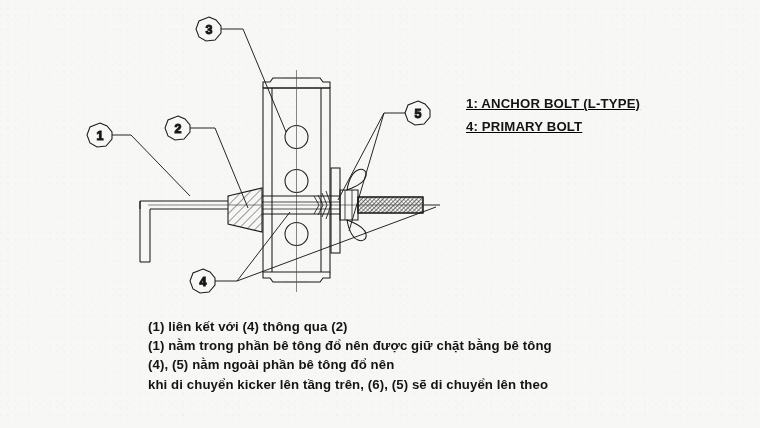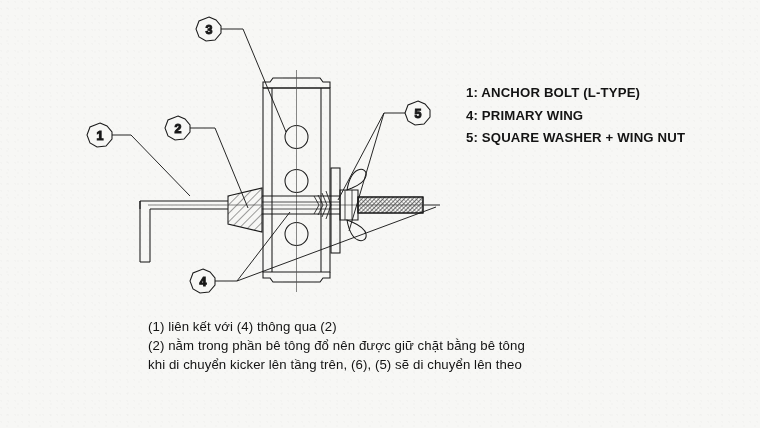--- a/index.html
+++ b/index.html
@@ -27,40 +27,41 @@
   #drawing {
     position: absolute;
     left: 0;
     top: 0;
     width: 760px;
     height: 428px;
   }
   .legend {
     position: absolute;
     left: 466px;
-    top: 82px;
+    top: 93px;
     width: 280px;
+    text-decoration: underline;
   }
   .legend-row {
     font-size: 13.2px;
     font-weight: bold;
     color: #141414;
     letter-spacing: 0.15px;
     line-height: 22.6px;
     white-space: nowrap;
   }
   .notes {
     position: absolute;
     left: 148px;
     top: 317px;
     width: 470px;
   }
   .note-row {
     font-size: 13.2px;
-    font-weight: normal;
+    font-weight: bold;
     color: #141414;
     letter-spacing: 0.1px;
     line-height: 19.2px;
     white-space: nowrap;
   }
   .callout-num {
     font-size: 12.5px;
     font-weight: bold;
     fill: #151515;
     font-family: "Liberation Sans", sans-serif;
@@ -195,23 +196,23 @@
           <polygon points="418,101 425,104 430,110 430,117 424,124 415,125 408,121 405,113 408,105" fill="#f7f7f5" stroke="#1a1a1a" stroke-width="1.05"></polygon>
           <text class="callout-num" x="418" y="118" text-anchor="middle">5</text>
         </g>
       </g>
 
     </g>
   </svg>
 
   <div class="legend">
     <div class="legend-row">1: ANCHOR BOLT (L-TYPE)</div>
-    <div class="legend-row">4: PRIMARY WING</div>
-    <div class="legend-row">5: SQUARE WASHER + WING NUT</div>
+    <div class="legend-row">4: PRIMARY BOLT</div>
   </div>
 
   <div class="notes">
     <div class="note-row">(1) liên kết với (4) thông qua (2)</div>
-    <div class="note-row">(2) nằm trong phần bê tông đổ nên được giữ chặt bằng bê tông</div>
+    <div class="note-row">(1) nằm trong phần bê tông đổ nên được giữ chặt bằng bê tông</div>
+    <div class="note-row">(4), (5) nằm ngoài phần bê tông đổ nên</div>
     <div class="note-row">khi di chuyển kicker lên tầng trên, (6), (5) sẽ di chuyển lên theo</div>
   </div>
 
 </div>
 
 </body></html>

